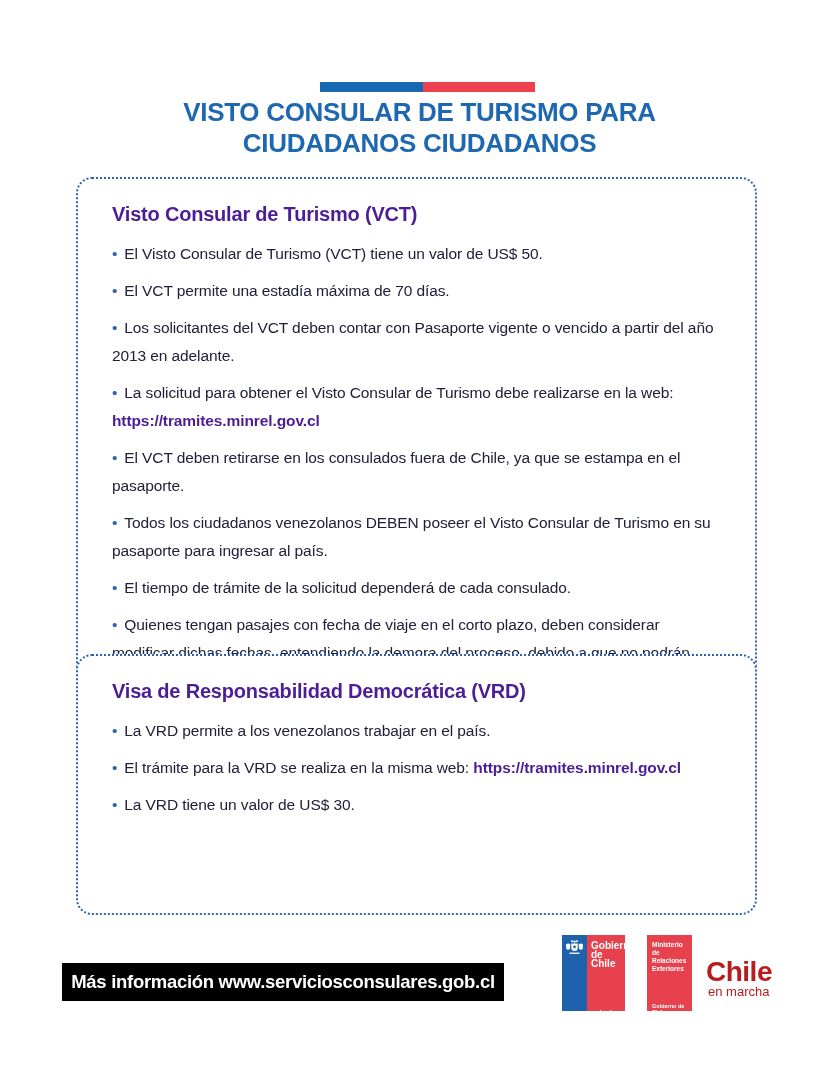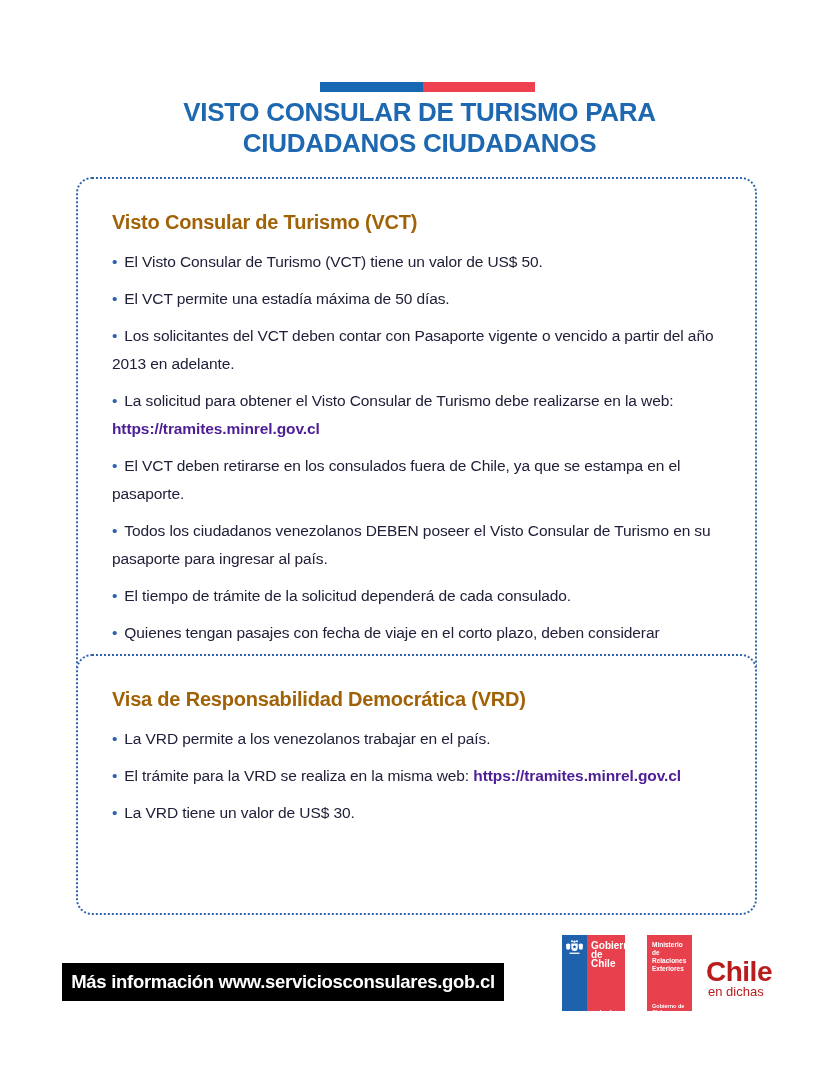--- a/index.html
+++ b/index.html
@@ -24,21 +24,21 @@
 
   
   .box {
     position:absolute; left:76px; width:681px;
     border:2px dotted #2b63ae; border-radius:16px;
     box-sizing:border-box; padding:18px 34px 6px 34px;
     background:#ffffff;
   }
   .box1 { top:177px; min-height:464px; }
   .box2 { top:654px; min-height:261px; }
-  .box-heading { color:#a16207; font-weight:bold; font-size:20px; margin:14px 0 14px 0; letter-spacing:-0.2px; }
+  .box-heading { color:#4c1d95; font-weight:bold; font-size:20px; margin:6px 0 14px 0; letter-spacing:-0.2px; }
 
   .bullet { margin:0 0 9px 0; font-size:15.5px; line-height:28px; color:#20203a; letter-spacing:-0.1px; }
   .dot { color:#2b63ae; margin-right:7px; font-size:15.5px; }
   .link { color:#4c1d95; font-weight:bold; text-decoration:none; cursor:pointer; }
 
   
   .banner {
     position:absolute; left:62px; top:963px; width:442px; height:38px;
     background:#000000; color:#ffffff; font-weight:bold; font-size:18.5px;
     display:flex; align-items:center; justify-content:center;
@@ -74,21 +74,21 @@
 
   <div class="title">
     <div>VISTO CONSULAR DE TURISMO PARA</div>
     <div>CIUDADANOS CIUDADANOS</div>
   </div>
 
   <div class="box box1">
     <div class="box-heading">Visto Consular de Turismo (VCT)</div>
     <div class="bullets">
         <p class="bullet"><span class="dot">•</span><span>El Visto Consular de Turismo (VCT) tiene un valor de US$ 50.</span></p>
-        <p class="bullet"><span class="dot">•</span><span>El VCT permite una estadía máxima de 50 días.</span></p>
+        <p class="bullet"><span class="dot">•</span><span>El VCT permite una estadía máxima de 70 días.</span></p>
         <p class="bullet"><span class="dot">•</span><span>Los solicitantes del VCT deben contar con Pasaporte vigente o vencido a partir del año 2013 en adelante.</span></p>
         <p class="bullet"><span class="dot">•</span><span>La solicitud para obtener el Visto Consular de Turismo debe realizarse en la  web:</span><br><a class="link">https://tramites.minrel.gov.cl</a></p>
         <p class="bullet"><span class="dot">•</span><span>El VCT deben retirarse en los consulados fuera de Chile, ya que se estampa en el pasaporte.</span></p>
         <p class="bullet"><span class="dot">•</span><span>Todos los ciudadanos venezolanos DEBEN poseer el Visto Consular de Turismo en su pasaporte para ingresar al país.</span></p>
         <p class="bullet"><span class="dot">•</span><span>El tiempo de trámite de la solicitud dependerá de cada consulado.</span></p>
         <p class="bullet"><span class="dot">•</span><span>Quienes tengan pasajes con fecha de viaje en el corto plazo, deben considerar modificar dichas fechas,  entendiendo la demora del proceso, debido a que no podrán embarcar sin VCT.</span></p>
       </div>
   </div>
 
   <div class="box box2">
@@ -128,18 +128,18 @@
 
     <div class="logo-minrel">
       <div class="min-name">Ministerio de
 Relaciones
 Exteriores</div>
       <div class="min-gob">Gobierno de Chile</div>
     </div>
 
     <div class="brand">
       <div class="brand-chile">Chile</div>
-      <div class="brand-sub">en dichas</div>
+      <div class="brand-sub">en marcha</div>
     </div>
 
   </div>
 
 </div>
 
 </body></html>

